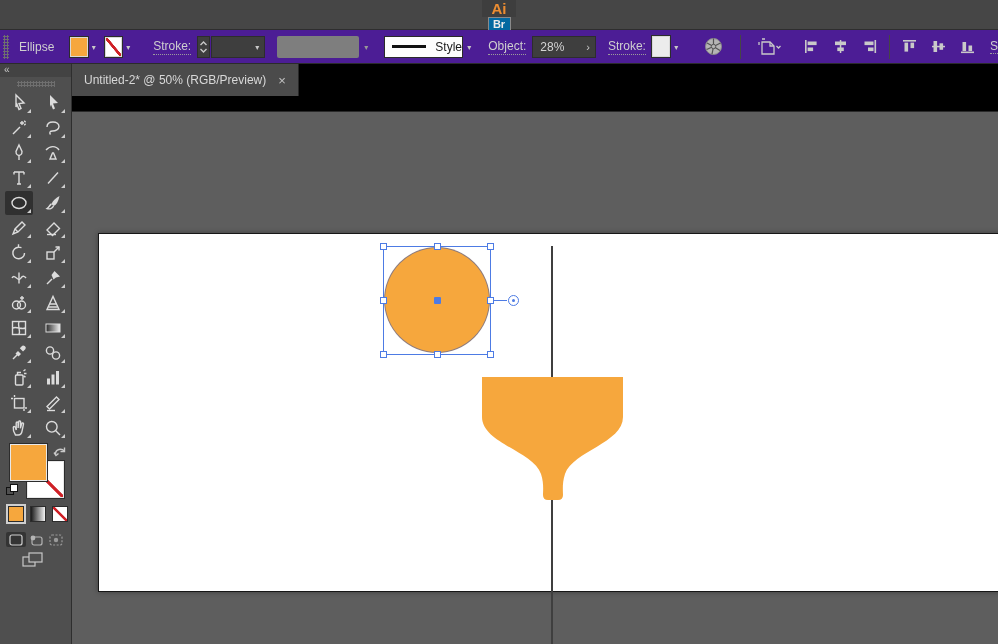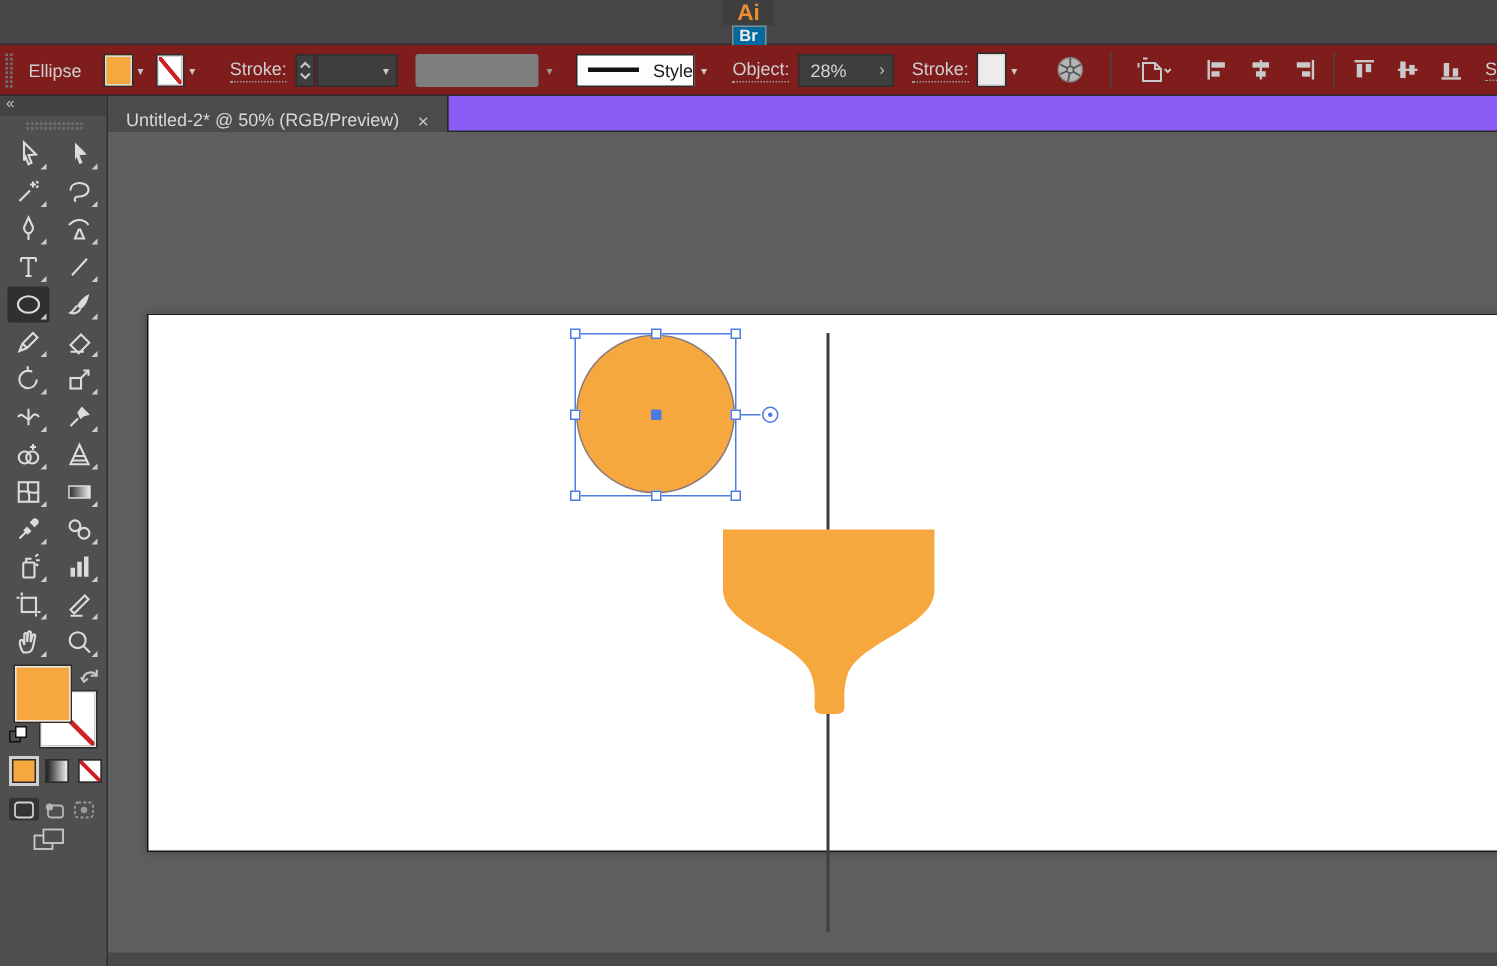--- a/index.html
+++ b/index.html
@@ -16,21 +16,21 @@
   .mb-sep { width: 1px; height: 20px; background: #383838; margin: 0 6px 0 4px; }
   .sq-btn { width: 23px; height: 21px; margin: 0 7px; background: #0369a1;
     border: 1px solid #8a8a8a; color: #ececec; font-size: 11px; font-weight: bold;
     display: flex; align-items: center; justify-content: center; }
   .ws-switcher { display: flex; align-items: center; margin: 0 8px; }
   .chev { color: #c6c6c6; font-size: 9px; margin-left: 4px; }
   .gpu { margin: 0 10px; display: flex; align-items: center; }
 
   
   .controlbar { height: 34px; display: flex; align-items: center;
-    background: #7f1d1d; border-bottom: 1px solid #2b2b2b; position: relative; }
+    background: #4c1d95; border-bottom: 1px solid #2b2b2b; position: relative; }
   .grip-v { width: 7px; height: 24px; margin-left: 3px;
     background-image: radial-gradient(#6f6f6f 1px, transparent 1.1px);
     background-size: 3px 3px; }
   .ctx-label { color: #cfcfcf; font-size: 12px; margin: 0 16px 0 10px; }
   .swatch { width: 20px; height: 20px; border: 1px solid #d9d9d9; box-shadow: 0 0 0 1px #2c2c2c; }
   .swatch.fill-orange { background: #F6A73D; }
   .swatch.stroke-none { background:
     linear-gradient(to top right, #ffffff 43%, #cf2026 45%, #cf2026 55%, #ffffff 57%); }
   .dd-chev { color: #c8c8c8; font-size: 8px; margin: 2px 9px 0 4px; }
   .hot-label { color: #cfcfcf; font-size: 12px; border-bottom: 1px dotted #9c9c9c;
@@ -92,21 +92,21 @@
   .cgn.grad { background: linear-gradient(90deg, #1b1b1b, #f2f2f2); }
   .cgn.none { background:
     linear-gradient(to top right, #ffffff 42%, #cf2026 45%, #cf2026 55%, #ffffff 58%); }
   .modes-row { position: absolute; left: 6px; top: 88px; display: flex; }
   .mode { width: 20px; height: 15px; display: flex; align-items: center; justify-content: center; }
   .mode.active { background: #343434; border-radius: 2px; }
   .screen-mode { position: absolute; left: 22px; top: 108px; }
 
   
   .doc-area { position: relative; width: 926px; height: 580px; }
-  .tabstrip { height: 24px; background: #8b5cf6; border-bottom: 1px solid #2a2a2a; display: flex; }
+  .tabstrip { height: 48px; background: #000000; border-bottom: 1px solid #2a2a2a; display: flex; }
   .doc-tab { height: 32px; background: #4b4b4b; display: flex; align-items: center;
     padding: 0 12px; border-right: 1px solid #282828; }
   .doc-tab .title { font-size: 12px; color: #d8d8d8; }
   .doc-tab .close { font-size: 13px; color: #c2c2c2; margin-left: 12px; }
 
   .canvas { position: relative; width: 926px; height: 547px; background: #5e5e5e; overflow: hidden; }
   .artboard { position: absolute; left: 26px; top: 121px; width: 910px; height: 359px;
     background: #ffffff; border: 1px solid #161616; box-shadow: 0 0 5px rgba(0,0,0,.35); }
   .vline { position: absolute; left: 479px; top: 134px; width: 2px; height: 399px;
     background: #3f3f3f; z-index: 1; }

